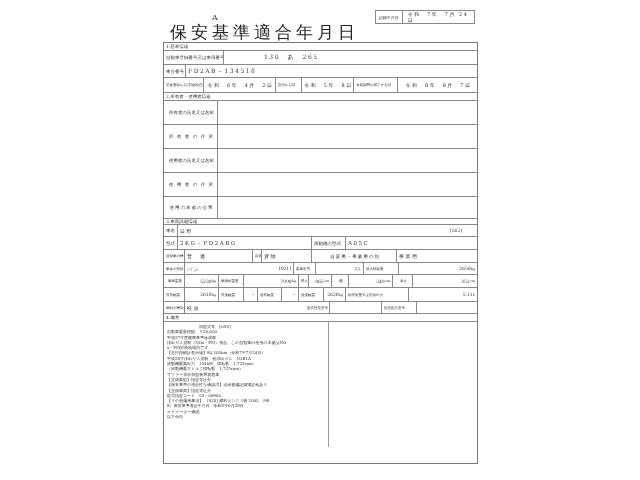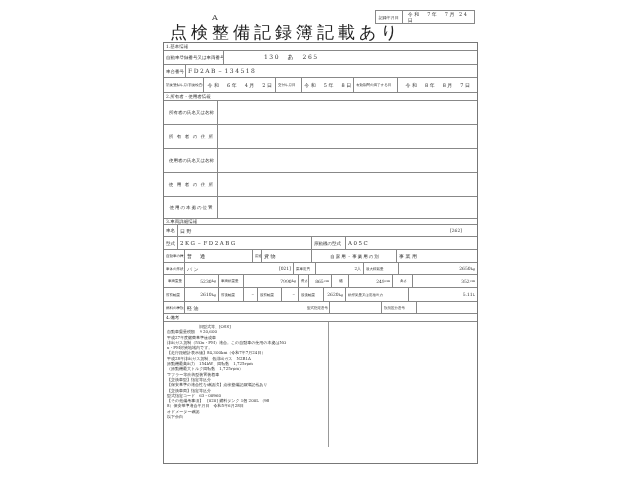--- a/index.html
+++ b/index.html
@@ -21,21 +21,21 @@
   .sec { font-size: 4.5px; padding-left: 2px; display:flex; align-items:center; }
   .lblcol { font-size: 4.5px; justify-content: center; letter-spacing: 1px; }
   .unit { font-size: 3.5px; }
   .remarks { position: absolute; left: 0; top: 258px; width: 165px; bottom: 0; border-right: 1px solid #999; font-size: 4px; line-height: 5.3px; padding: 2px 3px; box-sizing: border-box; color: #333; white-space: pre; }
   .right-val { justify-content: flex-end; padding-right: 2px; }
 </style>
 </head>
 <body>
 
 <div class="abs hdr-a">A</div>
-<div class="abs title">点検整備記録簿記載あり</div>
+<div class="abs title">保安基準適合年月日</div>
 
 <div class="abs recdate">
   <div class="lbl">記録年月日</div>
   <div class="val">令和　7年　7月 24日</div>
 </div>
 
 <div class="abs form">
 
   <div class="row sec" style="top:0;height:8px;">1.基本情報</div>
   <div class="row" style="top:8px;height:14px;">

